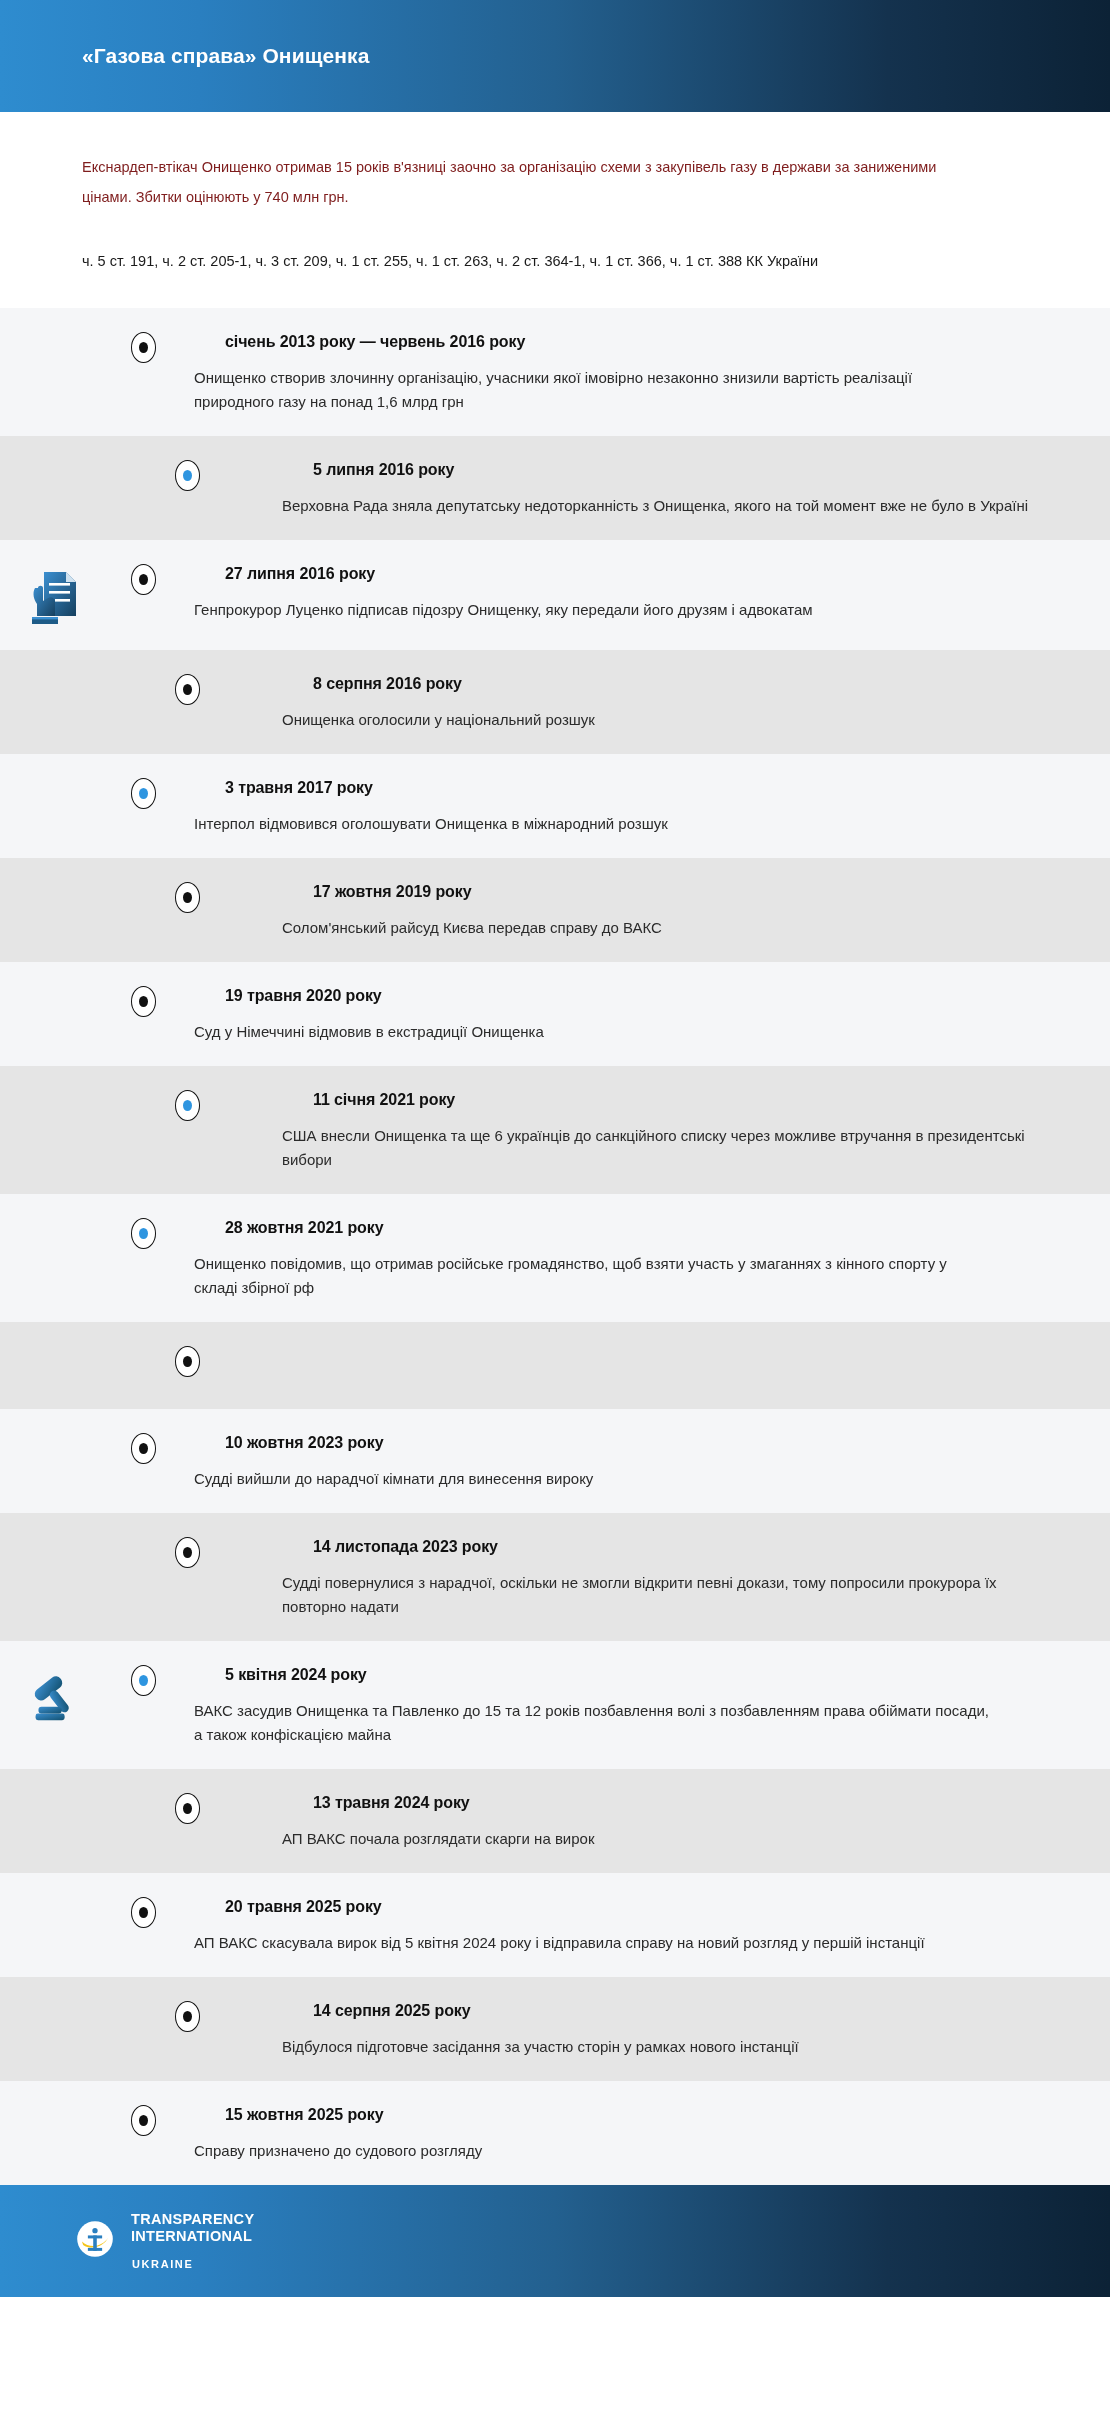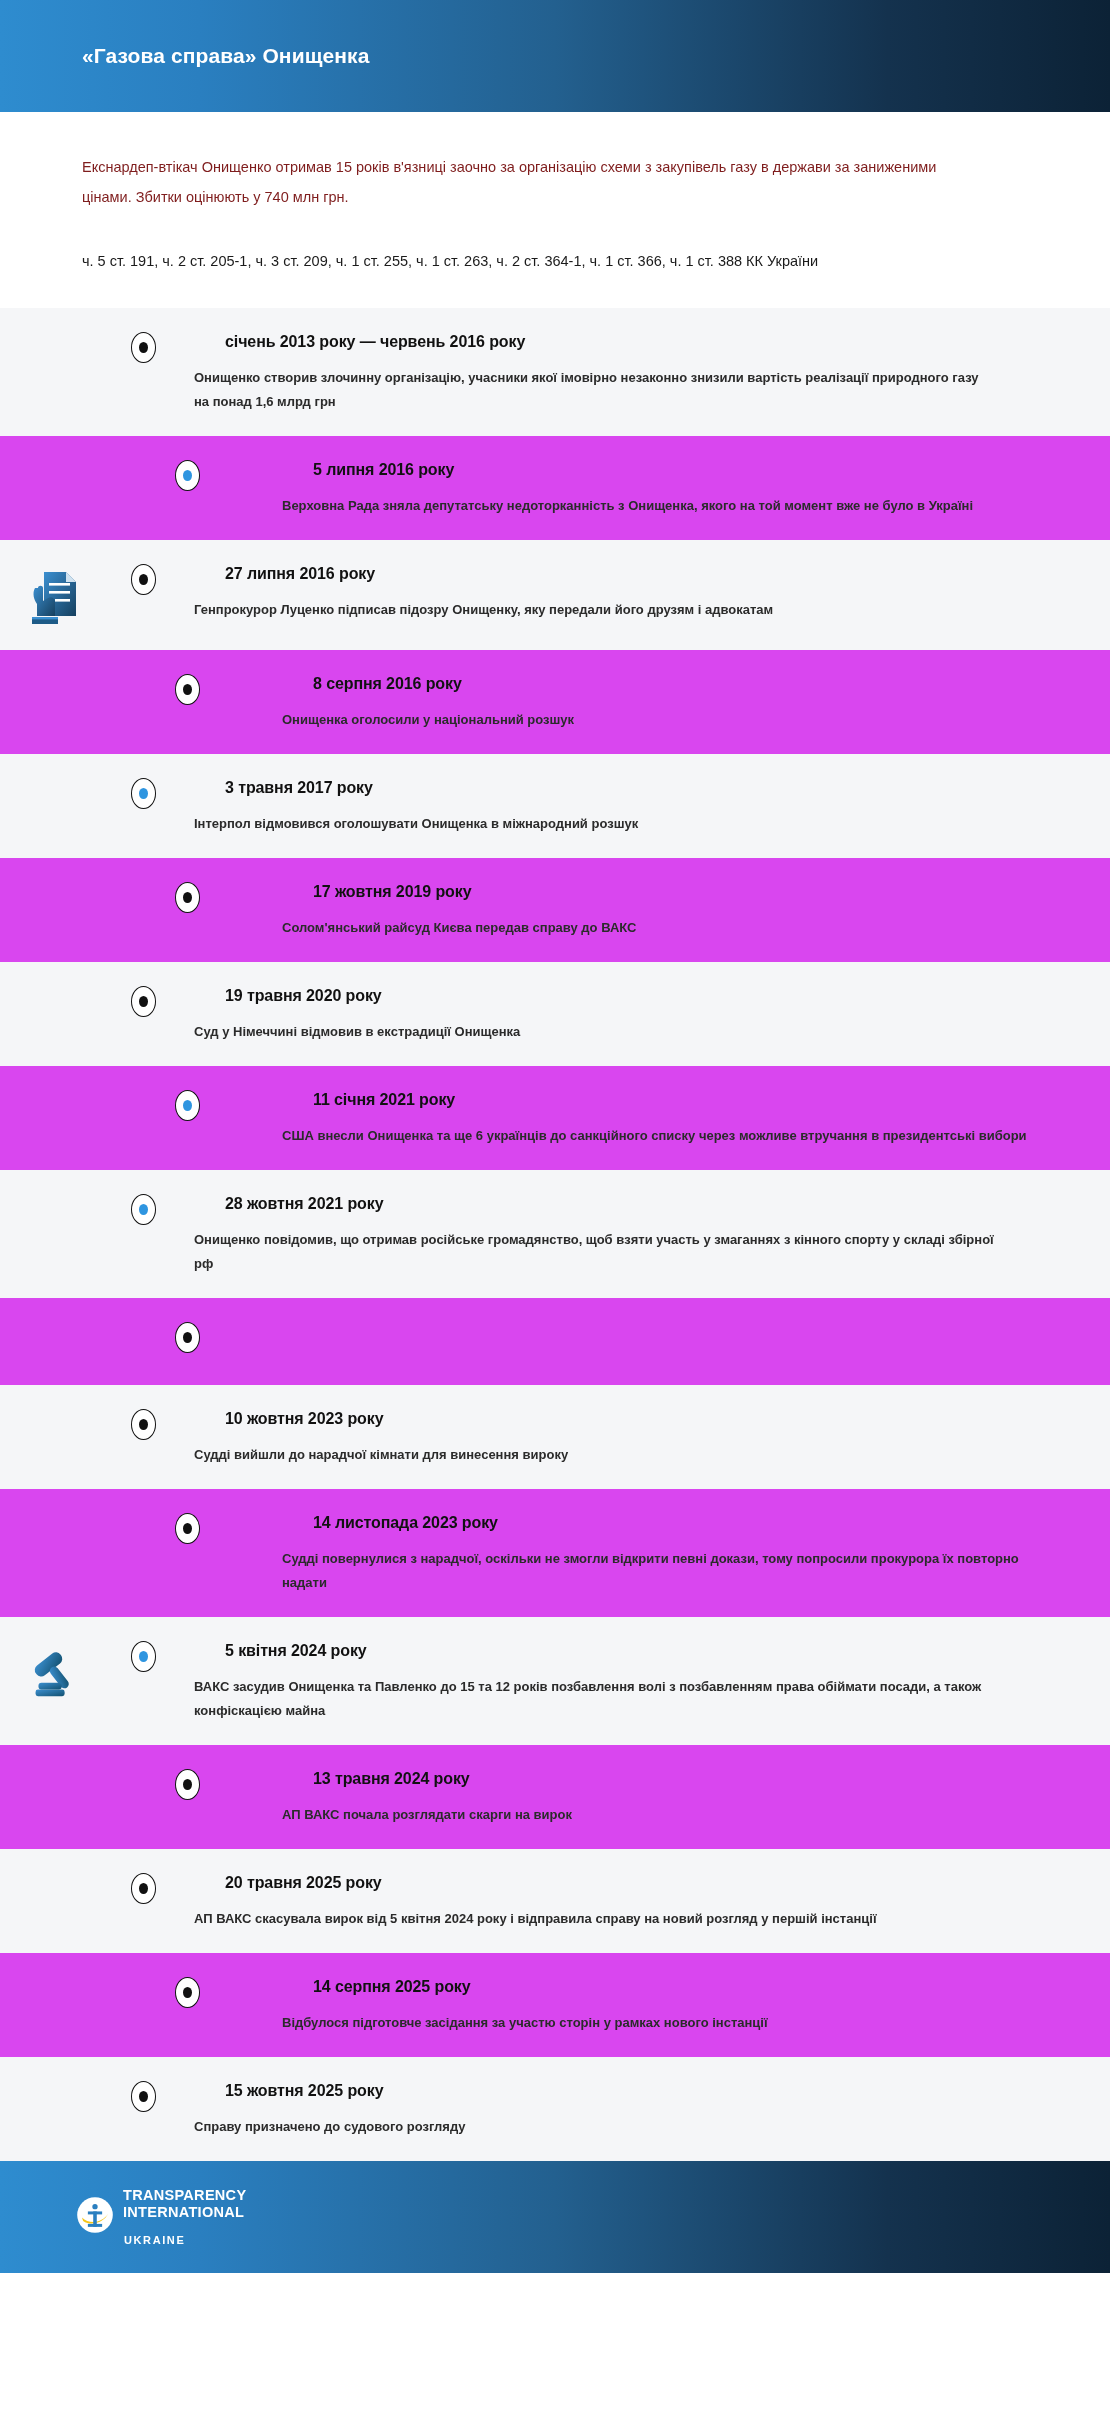--- a/index.html
+++ b/index.html
@@ -69,21 +69,21 @@
 
   .tl-row {
     position: relative;
     display: flex;
     align-items: flex-start;
     min-height: 87px;
     padding: 22px 60px 22px 0;
     z-index: 2;
   }
   .tl-row.shaded { background: #f5f6f8; }
-  .tl-row.plain  { background: #d946ef; gap: 44px; }
+  .tl-row.plain  { background: #e5e5e5; gap: 44px; }
 
   
   .tl-gutter {
     width: 105px;
     flex: 0 0 105px;
     display: flex;
     align-items: center;
     justify-content: center;
     padding-top: 4px;
   }
@@ -127,39 +127,38 @@
   .tl-date {
     font-size: 16px;
     font-weight: bold;
     color: #111111;
     line-height: 22px;
     letter-spacing: -0.1px;
     margin-left: 31px;
   }
   .tl-desc {
     margin-top: 13px;
-    font-size: 13px;
+    font-size: 15px;
     line-height: 24px;
     color: #2b2b2b;
     max-width: 800px;
-    font-weight: bold;
   }
 
   
   .footer {
     height: 112px;
     background: linear-gradient(90deg, #2e8ccf 0%, #2a7fc0 18%, #23608f 50%, #14324e 80%, #0c2236 100%);
     display: flex;
     align-items: center;
   }
   .footer-logo {
     margin-left: 76px;
     display: flex;
     align-items: center;
-    gap: 9px;
+    gap: 17px;
   }
   .logo-words {
     display: flex;
     flex-direction: column;
     line-height: 1;
   }
   .logo-l1, .logo-l2 {
     color: #ffffff;
     font-size: 14.5px;
     font-weight: bold;

